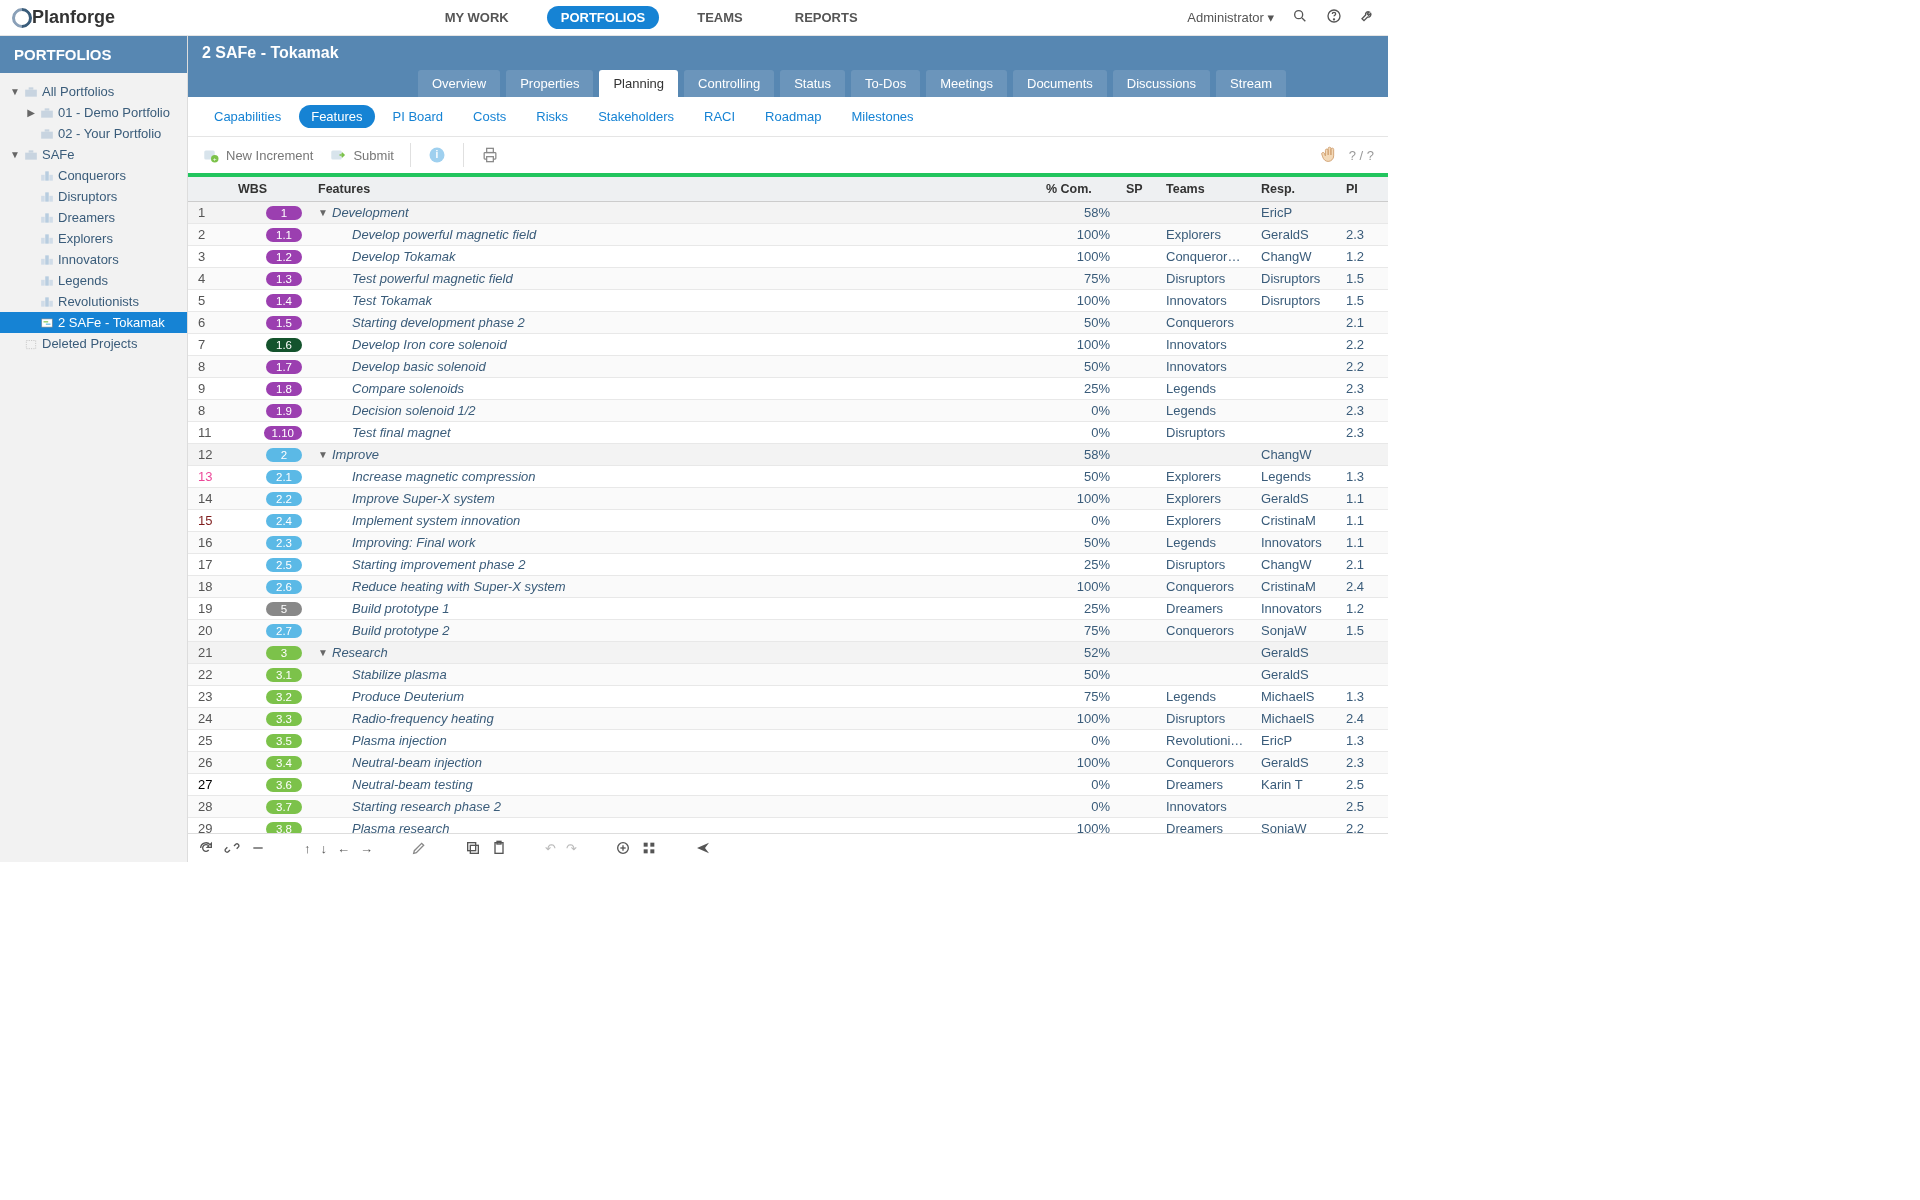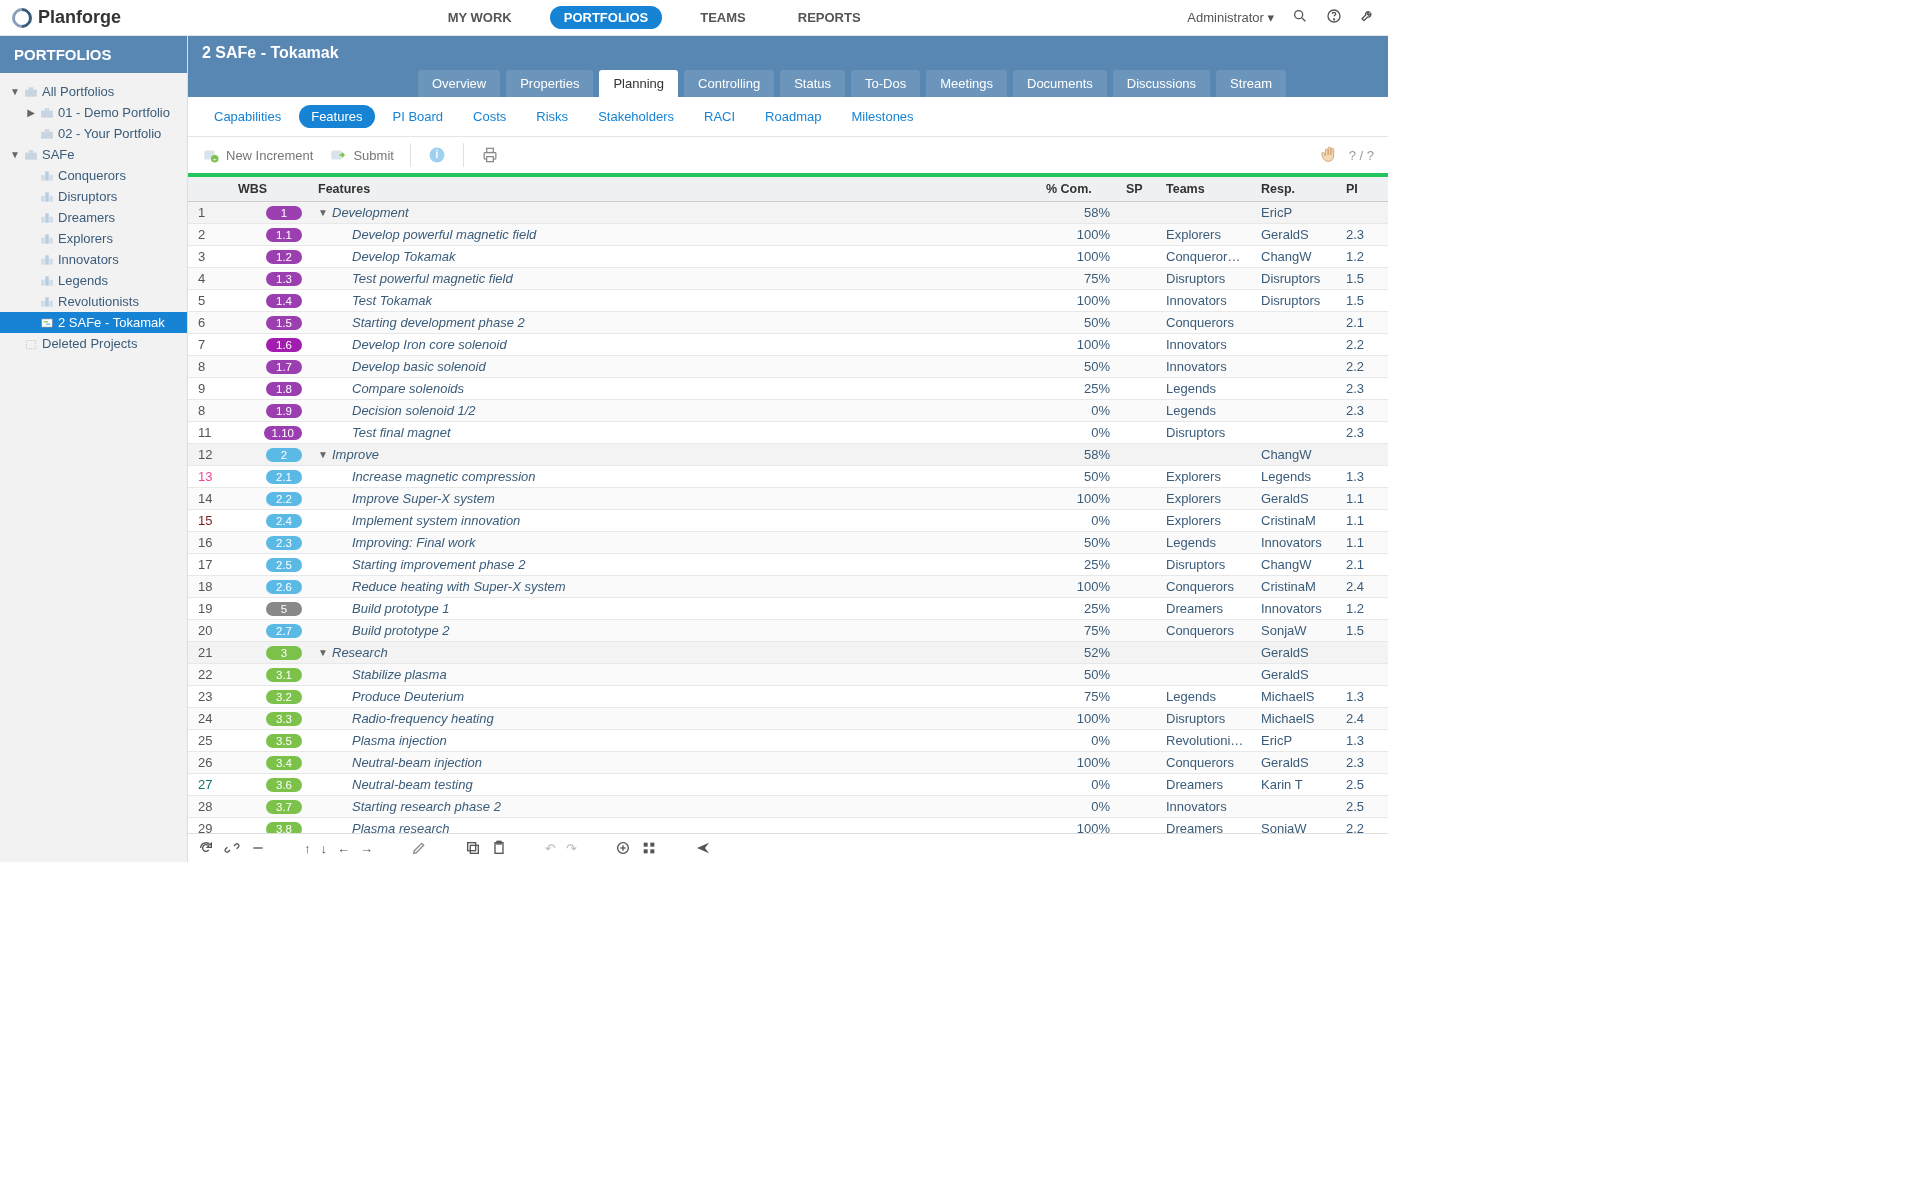--- a/index.html
+++ b/index.html
@@ -1,19 +1,19 @@
 <!DOCTYPE html>
 <html><head>
 <meta charset="utf-8">
 <style>
 * { box-sizing: border-box; margin: 0; padding: 0; }
 body { font-family: -apple-system, "Segoe UI", Arial, sans-serif; font-size: 13px; color: #333; background: #fff; }
 .app { display: flex; flex-direction: column; height: 862px; width: 1388px; }
 .topbar { display: flex; align-items: center; height: 36px; padding: 0 12px; border-bottom: 1px solid #e5e5e5; }
-.logo { display: flex; align-items: center; gap: 6px; font-weight: 600; font-size: 18px; color: #333; }
+.logo { display: flex; align-items: center; font-weight: 600; font-size: 18px; color: #333; }
 .logo-mark { width: 20px; height: 20px; border: 3px solid #8aa0b8; border-radius: 50%; border-top-color: #3a5c7a; border-right-color: #3a5c7a; transform: rotate(45deg); }
 .topnav { display: flex; gap: 24px; margin-left: auto; margin-right: auto; align-items: center; }
 .topnav a { text-decoration: none; color: #555; font-weight: 700; font-size: 13px; padding: 4px 14px; border-radius: 12px; }
 .topnav a.active { background: #1683d4; color: #fff; }
 .toptools { display: flex; align-items: center; gap: 18px; color: #555; }
 .toptools .user { cursor: pointer; }
 .icon { width: 16px; height: 16px; display: inline-block; }
 .main { display: flex; flex: 1; min-height: 0; }
 .sidebar { width: 188px; background: #f2f2f2; border-right: 1px solid #ddd; display: flex; flex-direction: column; }
 .sidebar-hdr { background: #5787b2; color: #fff; font-weight: 700; padding: 10px 14px; font-size: 15px; }
@@ -391,21 +391,21 @@
                   </div>
                 </td>
                 <td class="col-com">50%</td>
                 <td class="col-sp"></td>
                 <td class="col-teams">Conquerors</td>
                 <td class="col-resp"></td>
                 <td class="col-pi">2.1</td>
               </tr>
               <tr>
                 <td class="col-num" style="text-align:left;color:#555;padding-left:10px">7</td>
-                <td class="col-wbs"><span class="wbs-pill" style="background:#a21caf">1.6</span></td>
+                <td class="col-wbs"><span class="wbs-pill" style="background:#14532d">1.6</span></td>
                 <td class="col-feat">
                   <div class="feat-cell" style="padding-left:20px">
                     <span class="tw"></span>
                     <span>Develop Iron core solenoid</span>
                   </div>
                 </td>
                 <td class="col-com">100%</td>
                 <td class="col-sp"></td>
                 <td class="col-teams">Innovators</td>
                 <td class="col-resp"></td>
@@ -690,21 +690,21 @@
                     <span>Neutral-beam injection</span>
                   </div>
                 </td>
                 <td class="col-com">100%</td>
                 <td class="col-sp"></td>
                 <td class="col-teams">Conquerors</td>
                 <td class="col-resp">GeraldS</td>
                 <td class="col-pi">2.3</td>
               </tr>
               <tr>
-                <td class="col-num" style="text-align:left;color:#0f766e;padding-left:10px">27</td>
+                <td class="col-num" style="text-align:left;color:#000000;padding-left:10px">27</td>
                 <td class="col-wbs"><span class="wbs-pill" style="background:#7cc24a">3.6</span></td>
                 <td class="col-feat">
                   <div class="feat-cell" style="padding-left:20px">
                     <span class="tw"></span>
                     <span>Neutral-beam testing</span>
                   </div>
                 </td>
                 <td class="col-com">0%</td>
                 <td class="col-sp"></td>
                 <td class="col-teams">Dreamers</td>

